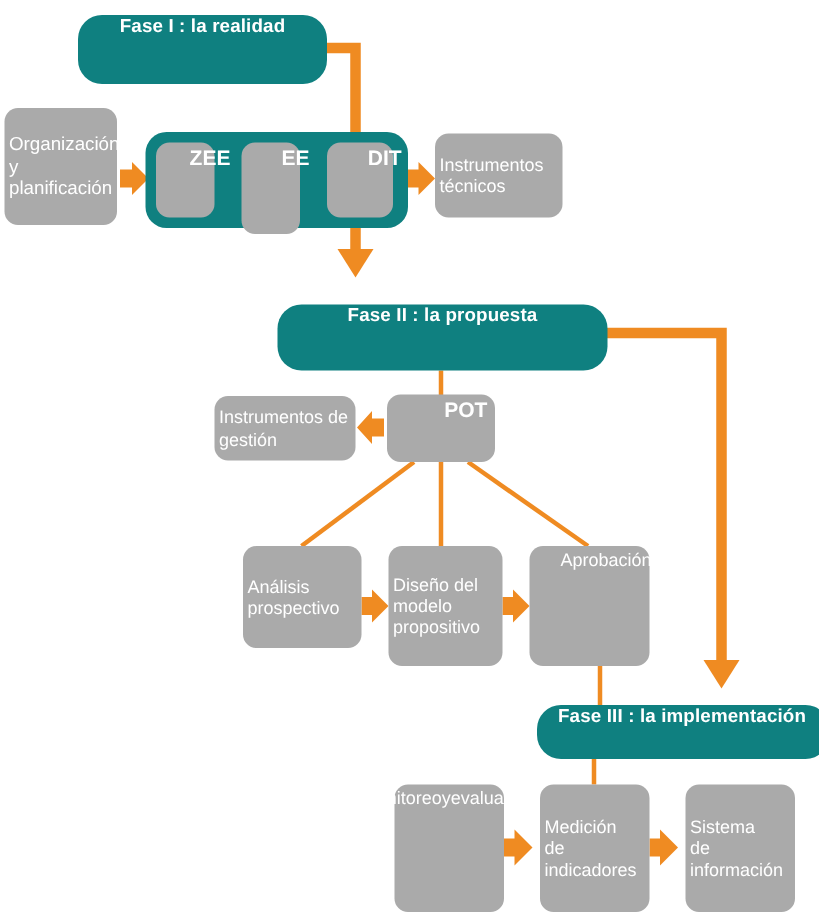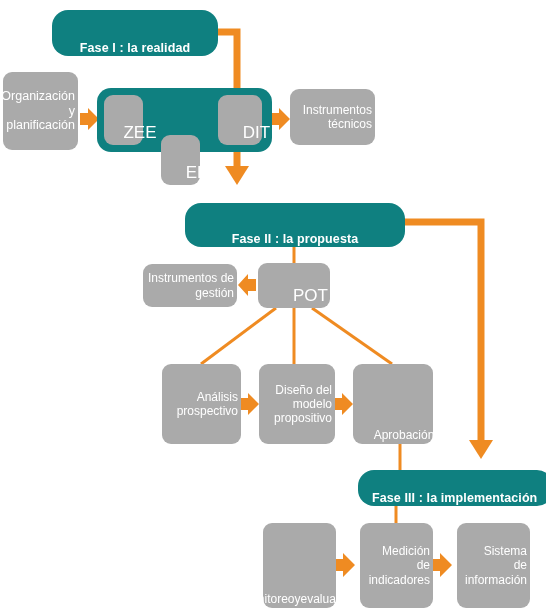--- a/index.html
+++ b/index.html
@@ -25,41 +25,41 @@
     top: 0;
     width: 546px;
     height: 613px;
     pointer-events: none;
   }
 
   
   .node {
     position: absolute;
     display: flex;
-    align-items: flex-end;
+    align-items: flex-start;
     justify-content: center;
     text-align: center;
     box-sizing: border-box;
     line-height: 1.18;
     color: #ffffff;
     z-index: 3;
   }
   .gray {
     background: #aaaaaa;
     border-radius: 9px;
     font-size: 12.5px;
     font-weight: 400;
     padding: 2px 3px;
   }
   .gray.small {
     font-size: 12px;
   }
   .gray.bold {
-    font-weight: normal;
-    font-size: 17px;
+    font-weight: bold;
+    font-size: 14px;
     padding-left: 36px;
   }
   .teal-band {
     background: #0f8080;
     border-radius: 16px;
     font-weight: bold;
     font-size: 12.5px;
     letter-spacing: 0.1px;
   }
   .teal-group {
@@ -158,21 +158,21 @@
     <span>y</span>
     <span>planificación</span>
   </div>
 
   <div class="teal-group" style="left:97px; top:88px; width:175px; height:64px;"></div>
 
   <div class="node gray bold inner" style="left:104px; top:95px; width:39px; height:50px;">
     <span>ZEE</span>
   </div>
 
-  <div class="node gray bold inner" style="left:161px; top:95px; width:39px; height:50px;margin-top:40px;">
+  <div class="node gray bold inner" style="left:161px; top:95px; width:39px; height:61px;">
     <span>EE</span>
   </div>
 
   <div class="node gray bold inner" style="left:218px; top:95px; width:44px; height:50px;">
     <span>DIT</span>
   </div>
 
   <div class="node gray small" style="left:290px; top:89px; width:85px; height:56px; flex-direction:column;">
     <span>Instrumentos</span>
     <span>técnicos</span>
@@ -184,21 +184,21 @@
 
   <div class="node gray bold" style="left:258px; top:263px; width:72px; height:45px;">
     <span>POT</span>
   </div>
 
   <div class="node gray small" style="left:143px; top:264px; width:94px; height:43px; flex-direction:column;">
     <span>Instrumentos de</span>
     <span>gestión</span>
   </div>
 
-  <div class="node gray small" style="left:162px; top:364px; width:79px; height:80px; flex-direction:column;">
+  <div class="node gray small" style="left:162px; top:364px; width:79px; height:68px; flex-direction:column;">
     <span>Análisis</span>
     <span>prospectivo</span>
   </div>
 
   <div class="node gray small" style="left:259px; top:364px; width:76px; height:80px; flex-direction:column;">
     <span>Diseño del</span>
     <span>modelo</span>
     <span>propositivo</span>
   </div>
 

